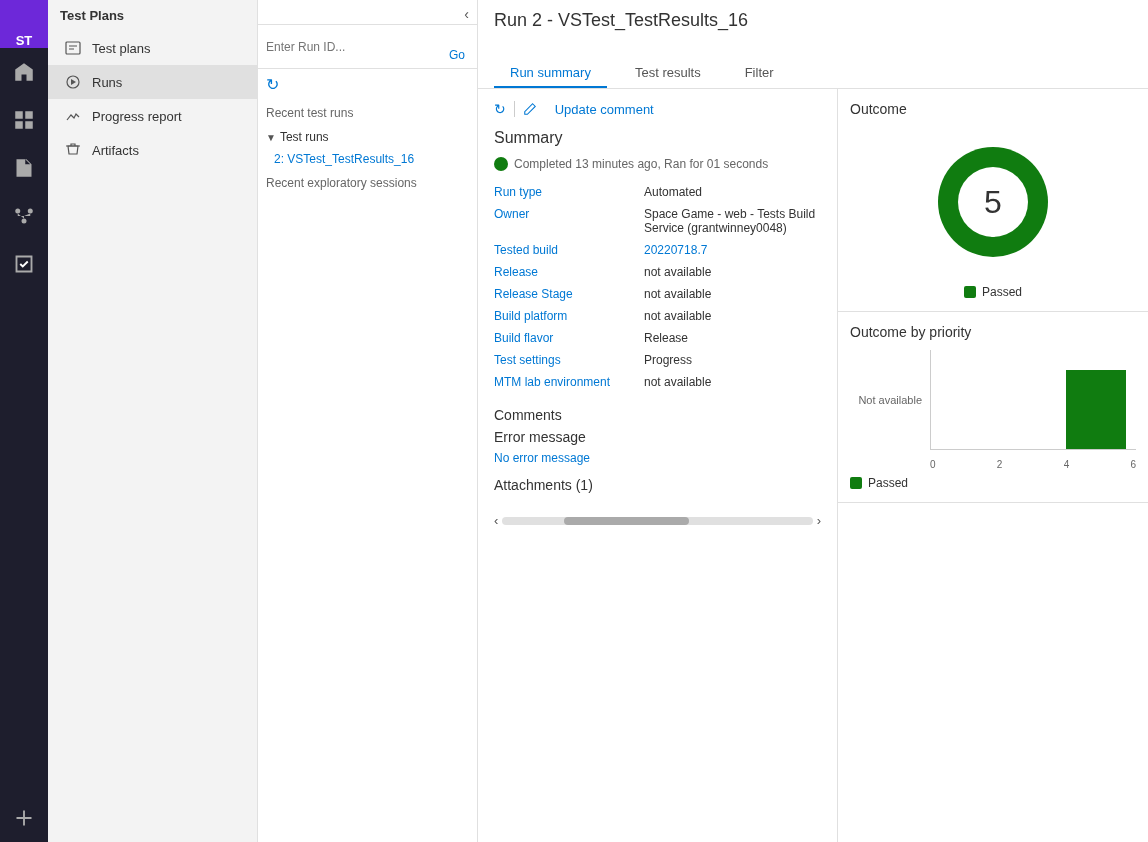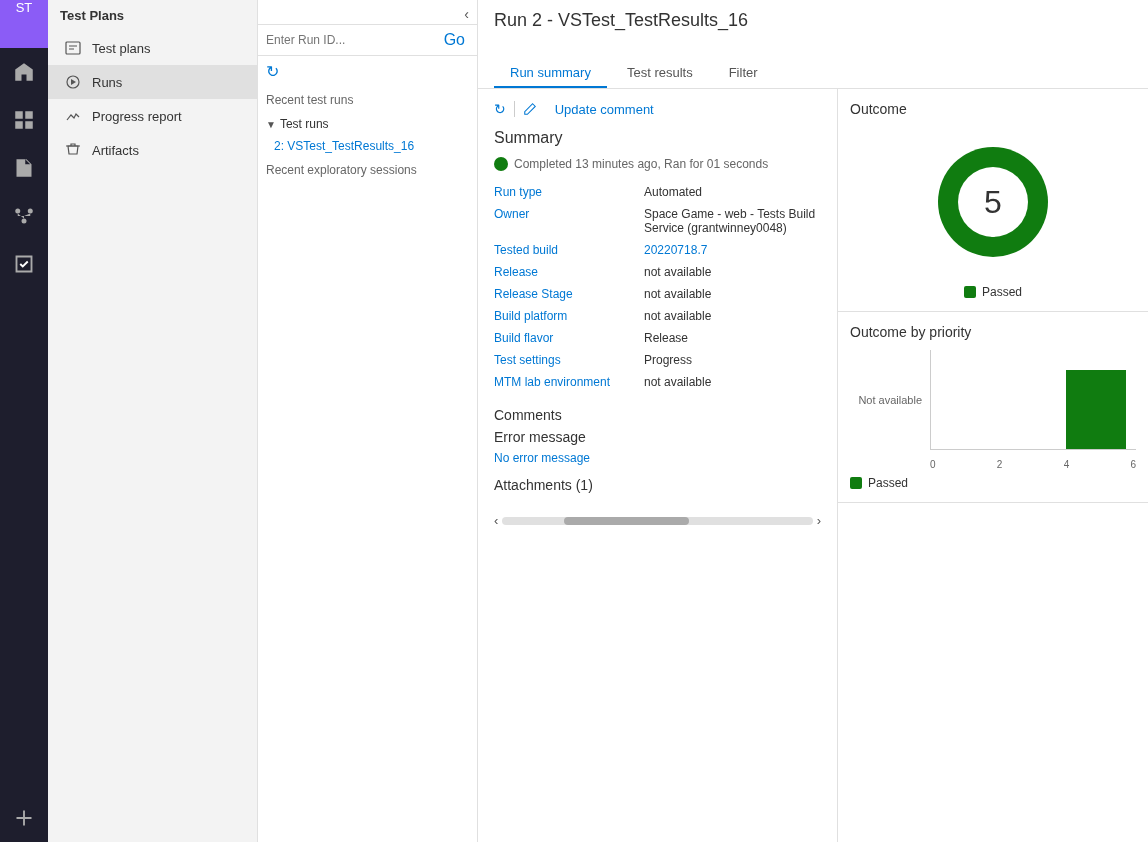--- a/index.html
+++ b/index.html
@@ -12,27 +12,27 @@
       display: flex;
       flex-direction: column;
       align-items: center;
       padding-top: 0;
       flex-shrink: 0;
       height: 100%;
     }
     .app-logo {
       width: 48px;
       height: 48px;
-      background: #8b5cf6;
-      display: flex;
-      align-items: flex-start;
+      background: #6d28d9;
+      display: flex;
+      align-items: flex-end;
       justify-content: center;
       color: #fff;
       font-size: 13px;
-      font-weight: normal;
+      font-weight: bold;
       flex-shrink: 0;
     }
     .nav-icon {
       width: 48px;
       height: 48px;
       display: flex;
       align-items: center;
       justify-content: center;
       color: #aaa;
       cursor: pointer;
@@ -99,23 +99,24 @@
       border: none;
       outline: none;
       font-size: 12px;
       color: #999;
       background: transparent;
     }
     .panel-search-go {
       background: none;
       border: none;
       color: #0078d4;
-      font-size: 16px;
+      font-size: 12px;
       cursor: pointer;
       padding: 2px 4px;
+      margin-top: 17px;
     }
     .panel-refresh {
       padding: 6px 8px;
       color: #0078d4;
       cursor: pointer;
       font-size: 16px;
     }
     .panel-label {
       padding: 6px 8px;
       font-size: 12px;
@@ -156,21 +157,21 @@
       border-bottom: 1px solid #e0e0e0;
     }
     .main-title {
       font-size: 18px;
       font-weight: 400;
       color: #333;
       margin-bottom: 16px;
     }
     .main-tabs {
       display: flex;
-      gap: 4px;
+      gap: 12px;
       margin-top: 28px;
     }
     .main-tab {
       padding: 6px 16px;
       font-size: 13px;
       color: #555;
       cursor: pointer;
       border-bottom: 2px solid transparent;
     }
     .main-tab.active {

